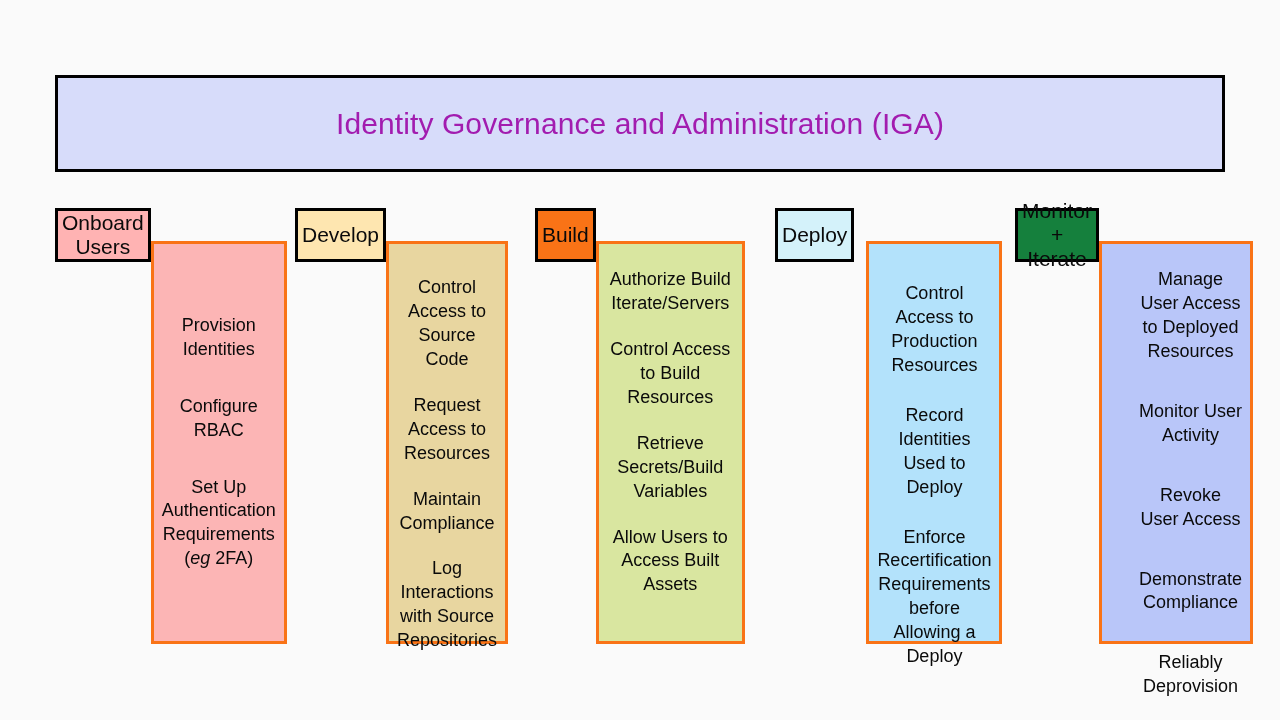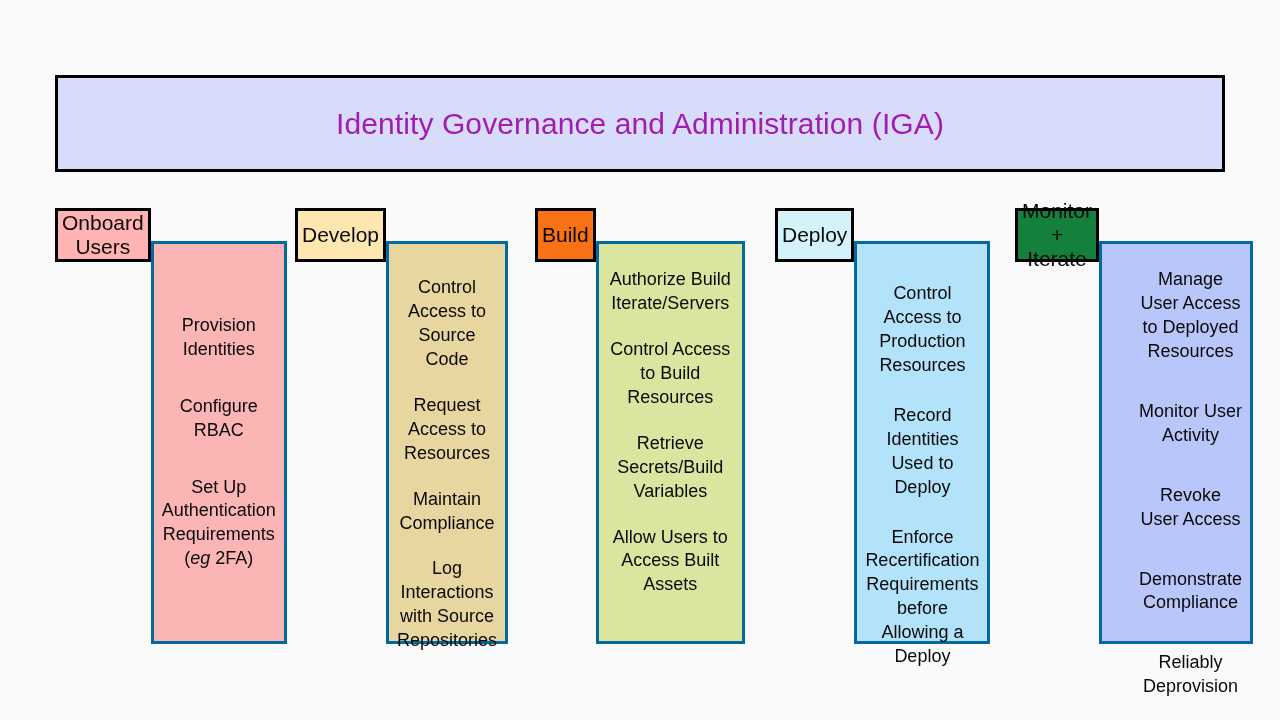--- a/index.html
+++ b/index.html
@@ -76,33 +76,34 @@
   .col-header-text {
     font-size: 21px;
     line-height: 1.15;
     color: #0a0a0a;
   }
 
   .col-body {
     margin-top: 33px;
     flex: 1 1 auto;
     box-sizing: border-box;
-    border: 3px solid #0369a1;
+    border: 3px solid #f97316;
     display: flex;
     flex-direction: column;
     padding: 10px 6px;
     text-align: center;
   }
   .col-body.align-center {
     justify-content: center;
     gap: 7px;
   }
   .col-body.align-top-pad {
     justify-content: flex-start;
     padding-top: 38px;
+    margin-left: 12px;
   }
   .col-body.align-top-pad2 {
     justify-content: flex-start;
     padding-top: 24px;
   }
   .col-body.align-top-pad3 {
     justify-content: flex-start;
     padding-top: 32px;
   }
 

